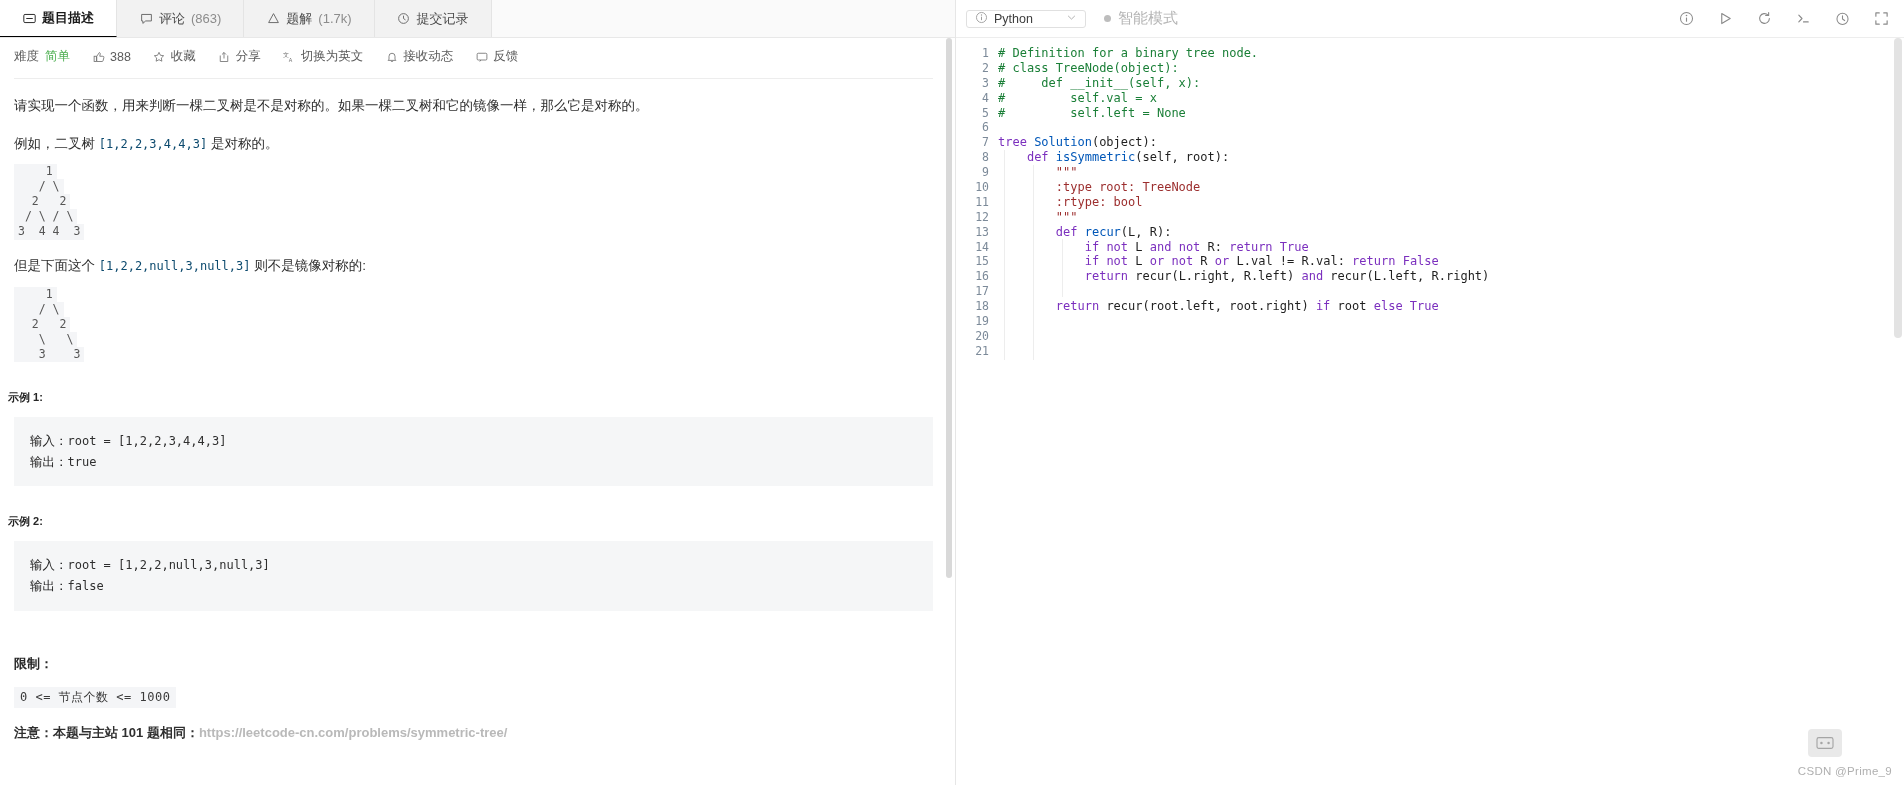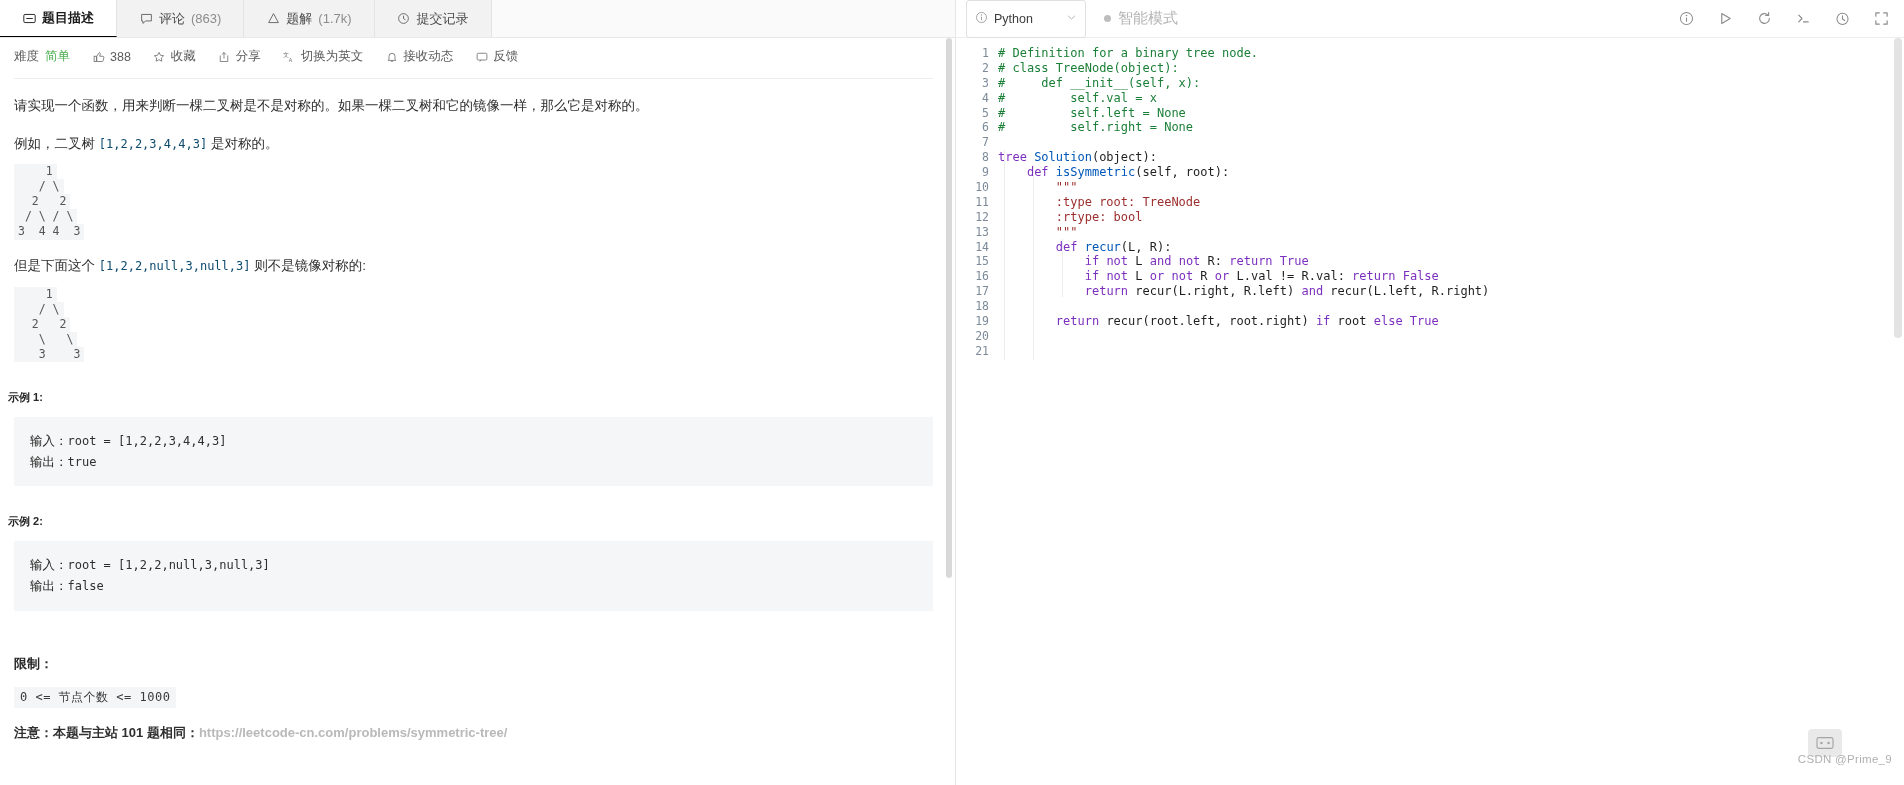--- a/index.html
+++ b/index.html
@@ -100,21 +100,21 @@
 
   
   #right-panel { flex: 1; height: 785px; display: flex; flex-direction: column; background: #ffffff; position: relative;}
   #editor-toolbar {
     height: 38px; min-height:38px; display: flex; align-items: center;
     border-bottom: 1px solid #ededed; padding: 0 14px 0 10px; background:#fff;
   }
   #lang-select {
     display: flex; align-items: center; gap: 8px;
     border: 1px solid #e0e0e0; border-radius: 3px;
-    height: 38px; padding: 0 8px; min-width: 120px;
+    height: 18px; padding: 0 8px; min-width: 120px;
     font-size: 12.5px; color: #3d3d3d; background: #fff; cursor: pointer;
     justify-content: space-between;
   }
   #lang-select .lbl { display:flex; align-items:center; gap:6px; }
   .smart-mode { display:flex; align-items:center; gap:7px; margin-left: 18px; font-size: 15px; color: #b5b5b5; cursor: pointer;}
   .dot { width: 7px; height: 7px; border-radius: 50%; background: #bdbdbd; display:inline-block;}
   #toolbar-right { margin-left: auto; display: flex; align-items: center; gap: 22px; color: #8a8a8a; }
   .tbtn { width: 17px; height: 17px; display:flex; align-items:center; justify-content:center; cursor:pointer; color:#8a8a8a;}
 
   #code-area { flex: 1; display: flex; overflow: hidden; position: relative; background:#fff; }
@@ -135,21 +135,21 @@
   .st { color: #9c2e2e; }        
   .fn { color: #1f1f1f; }
   #indent-guides { position: absolute; left:0; top:8px; width:100%; height:100%; pointer-events:none;}
   .ig { position:absolute; width:1px; background:#ededed; }
 
   
   #right-scrollbar { position:absolute; right:2px; top:38px; width:8px; height:747px; }
   #right-thumb { position:absolute; top:0; left:0; width:8px; height:300px; background:#e3e3e3; border-radius:4px; }
 
   #watermark {
-    position: absolute; right: 12px; bottom: 20px;
+    position: absolute; right: 12px; bottom: 8px;
     font-size: 11.5px; color: #b0b0b0; letter-spacing: .3px;
   }
   #wm-logo {
     position:absolute; right: 62px; bottom: 28px;
     width: 34px; height: 28px; background:#e9e9e9; border-radius:4px;
     display:flex; align-items:center; justify-content:center; color:#9a9a9a; font-size:13px;
   }
 </style>
 </head>
 <body>
@@ -414,21 +414,20 @@
         <div id="indent-guides">
             <div class="ig" style="left: 6px; top: 104px; height: 210px;"></div>
             <div class="ig" style="left: 35px; top: 119px; height: 195px;"></div>
             <div class="ig" style="left: 64px; top: 193px; height: 58px;"></div>
           </div>
       <div class="cl"><span class="cm"># Definition for a binary tree node.</span></div>
           <div class="cl"><span class="cm"># class TreeNode(object):</span></div>
           <div class="cl"><span class="cm">#     def __init__(self, x):</span></div>
           <div class="cl"><span class="cm">#         self.val = x</span></div>
           <div class="cl"><span class="cm">#         self.left = None</span></div>
-          <div class="cl"><span class="cm">#         self.right = None</span></div>
           <div class="cl"> </div>
           <div class="cl"><span class="k">tree </span><span class="kb">Solution</span><span class="fn">(object):</span></div>
           <div class="cl"><span class="fn">    </span><span class="k">def </span><span class="kb">isSymmetric</span><span class="fn">(self, root):</span></div>
           <div class="cl"><span class="st">        """</span></div>
           <div class="cl"><span class="st">        :type root: TreeNode</span></div>
           <div class="cl"><span class="st">        :rtype: bool</span></div>
           <div class="cl"><span class="st">        """</span></div>
           <div class="cl"><span class="fn">        </span><span class="k">def </span><span class="kb">recur</span><span class="fn">(L, R):</span></div>
           <div class="cl"><span class="fn">            </span><span class="k">if </span><span class="k">not </span><span class="fn">L </span><span class="k">and </span><span class="k">not </span><span class="fn">R: </span><span class="k">return </span><span class="k">True</span></div>
           <div class="cl"><span class="fn">            </span><span class="k">if </span><span class="k">not </span><span class="fn">L </span><span class="k">or </span><span class="k">not </span><span class="fn">R </span><span class="k">or </span><span class="fn">L.val != R.val: </span><span class="k">return </span><span class="k">False</span></div>

